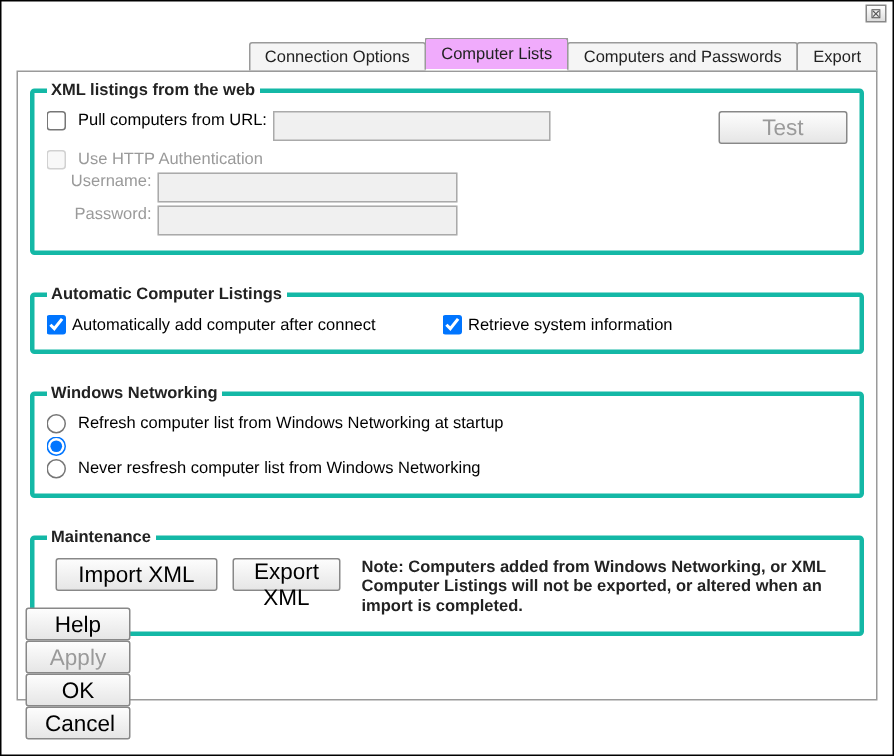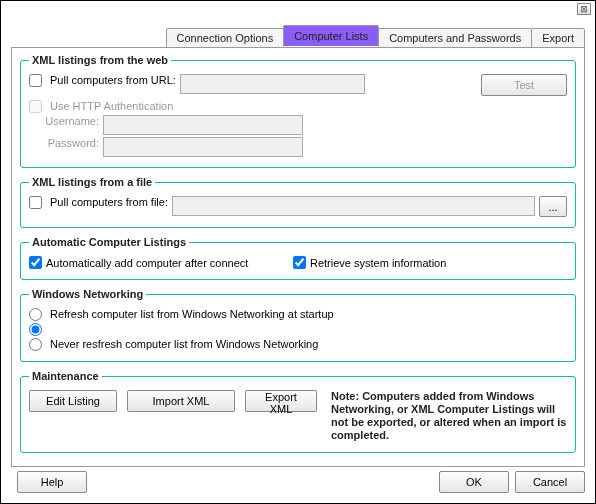--- a/index.html
+++ b/index.html
@@ -1,35 +1,35 @@
 <!DOCTYPE html>
 <html><head>
 <meta charset="utf-8">
 <style>
 * { box-sizing: border-box; margin: 0; padding: 0; }
 body { font-family: Tahoma, Arial, sans-serif; font-size: 11px; background: #fff; width: 596px; height: 504px; position: relative; color: #000; }
 .outer { border: 1px solid #000; width: 596px; height: 504px; position: relative; background: #fff; padding: 6px 10px 10px 10px; }
 .closebox { position: absolute; top: 2px; right: 4px; width: 14px; height: 12px; border: 1px solid #888; background: linear-gradient(#fff,#ddd); font-size: 9px; line-height: 10px; text-align: center; color: #555; }
 .tabs { display: flex; align-items: flex-end; margin-top: 18px; height: 22px; justify-content: flex-end; }
 .tab { border: 1px solid #9a9a9a; border-bottom: 1px solid #9a9a9a; background: #f5f5f5; padding: 3px 10px 3px 10px; margin-right: 0; position: relative; top: 1px; border-top-left-radius: 2px; border-top-right-radius: 2px; color: #222; cursor: default; }
-.tab.active { background: #8b5cf6; border-bottom: 1px solid #fff; top: 0; padding-top: 4px; padding-bottom: 4px; z-index: 2; }
+.tab.active { background: #f0abfc; border-bottom: 1px solid #fff; top: 0; padding-top: 4px; padding-bottom: 4px; z-index: 2; }
 .tab + .tab { margin-left: -1px; }
 .panel { border: 1px solid #9a9a9a; background: #fff; height: 420px; padding: 6px 8px 6px 8px; position: relative; }
-fieldset { border: 1px solid #14b8a6; border-radius: 3px; margin-bottom: 8px; padding: 6px 8px 8px 8px; position: relative; }
+fieldset { border: 3px solid #14b8a6; border-radius: 3px; margin-bottom: 20px; padding: 6px 8px 8px 8px; position: relative; }
 legend { padding: 0 3px; font-weight: bold; color: #222; font-size: 11px; }
 .row { display: flex; align-items: flex-start; gap: 4px; margin: 2px 0; }
 input[type=checkbox], input[type=radio] { width: 13px; height: 13px; margin-right: 4px; }
 input[type=text] { border: 1px solid #aaa; background: #f0f0f0; height: 20px; padding: 0 3px; }
 input[type=text]:disabled { background: #f0f0f0; color: #888; }
-.btn { border: 1px solid #888; background: linear-gradient(#fdfdfd,#e6e6e6); height: 22px; padding: 0 12px; font-size: 11px; border-radius: 2px; cursor: default; }
+.btn { border: 1px solid #888; background: linear-gradient(#fdfdfd,#e6e6e6); height: 22px; padding: 0 12px; font-size: 15px; border-radius: 2px; cursor: default; }
 .btn:disabled { color: #9a9a9a; }
 .btn.small { height: 21px; padding: 0 6px; width: 28px; }
 .lbl-right { text-align: right; display: inline-block; }
 .disabled-text { color: #9a9a9a; }
-.footer { position: absolute; bottom: 10px; left: 10px; right: 10px; display: flex; align-items: center; }
+.footer { position: absolute; bottom: 10px; left: 10px; right: 10px; display: flex; align-items: flex-start; flex-direction: column; }
 .footer .spacer { flex: 1; }
 .footer .btn { width: 70px; margin-left: 6px; }
 .note { font-size: 11px; color: #222; line-height: 13px; }
 </style>
 </head>
 <body>
 
 <div class="outer">
   <div class="closebox">⊠</div>
 
@@ -58,29 +58,20 @@
       <div class="row disabled-text" style="margin-top:2px;">
         <span class="lbl-right" style="width:70px;">Username:</span>
         <input type="text" style="width: 200px;" disabled="" value="">
       </div>
       <div class="row disabled-text">
         <span class="lbl-right" style="width:70px;">Password:</span>
         <input type="text" style="width: 200px;" disabled="" value="">
       </div>
     </fieldset>
 
-    <fieldset>
-      <legend>XML listings from a file</legend>
-      <div class="row">
-        <input type="checkbox" style="">
-        <span>Pull computers from file:</span>
-        <input type="text" style="flex: 1 1 0%;" disabled="" value="">
-        <button class="btn small">...</button>
-      </div>
-    </fieldset>
 
     <fieldset>
       <legend>Automatic Computer Listings</legend>
       <div class="row">
         <div style="display:flex;align-items:center;width:260px;">
           <input type="checkbox" checked="" style="">
           <span>Automatically add computer after connect</span>
         </div>
         <div style="display:flex;align-items:center;">
           <input type="checkbox" checked="" style="">
@@ -100,28 +91,28 @@
       </div>
       <div class="row">
         <input type="radio" name="wn" style="">
         <span>Never resfresh computer list from Windows Networking</span>
       </div>
     </fieldset>
 
     <fieldset>
       <legend>Maintenance</legend>
       <div class="row" style="align-items:flex-start;">
-        <button class="btn" style="width:88px;">Edit Listing</button>
         <button class="btn" style="width:108px;margin-left:6px;">Import XML</button>
         <button class="btn" style="width:72px;margin-left:6px;">Export XML</button>
         <div class="note" style="margin-left:10px;flex:1;font-weight:bold;">Note: Computers added from Windows Networking, or XML Computer Listings will not be exported, or altered when an import is completed.</div>
       </div>
     </fieldset>
 
   </div>
 
   <div class="footer">
     <button class="btn">Help</button>
     <div class="spacer"></div>
+    <button class="btn" disabled="">Apply</button>
     <button class="btn">OK</button>
     <button class="btn">Cancel</button>
   </div>
 </div>
 
 </body></html>

